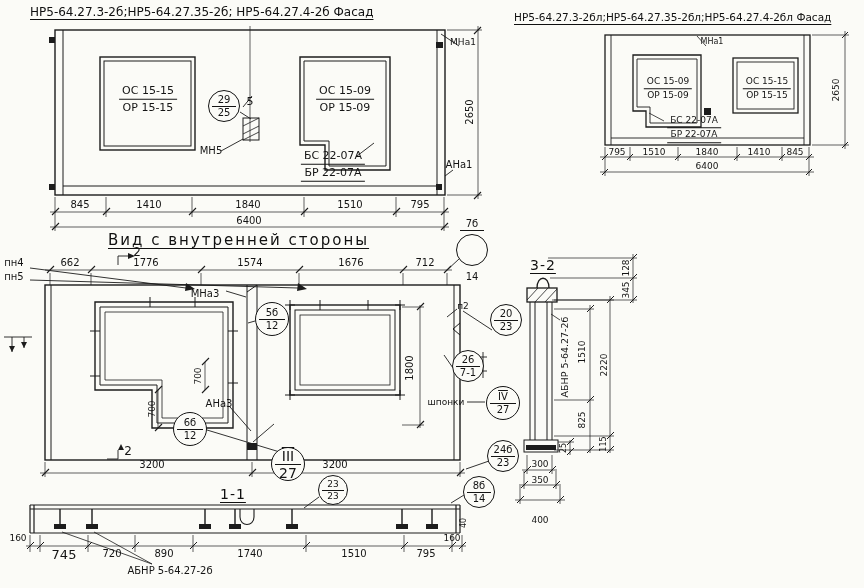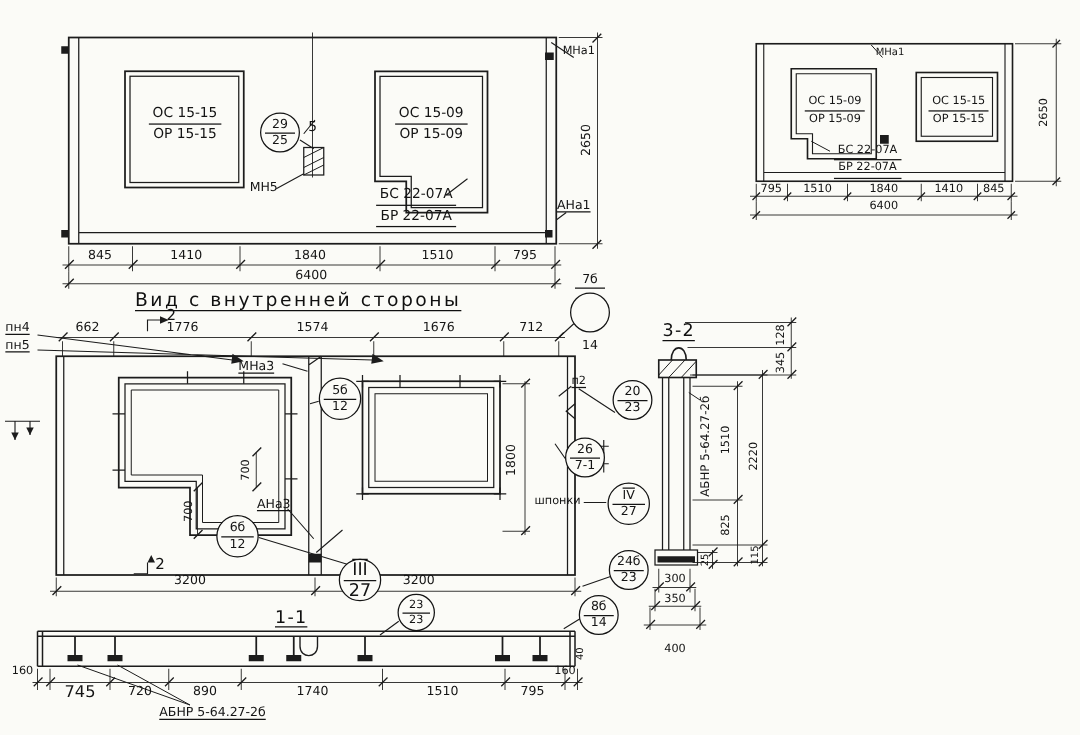--- a/index.html
+++ b/index.html
@@ -1,21 +1,21 @@
 <!DOCTYPE html>
 <html><head>
 <meta charset="utf-8">
 <style>
   html,body{margin:0;padding:0;background:#e8e8e4;}
   #page{position:relative;width:864px;height:588px;background:#fbfbf7;overflow:hidden;
         font-family:"DejaVu Sans",sans-serif;color:#151515;}
   svg{position:absolute;left:0;top:0;}
   .lbl{position:absolute;white-space:nowrap;transform:translate(-50%,-50%);line-height:1;color:#141414;}
   .lbl.rot{transform:translate(-50%,-50%) rotate(-90deg);}
-  .lbl.ul{text-decoration:underline;text-underline-offset:2px;}
+  .lbl.ul{text-underline-offset:2px;}
   .title{position:absolute;white-space:nowrap;color:#101010;text-decoration:underline;text-underline-offset:3px;line-height:1;}
   .frac{position:absolute;transform:translate(-50%,-50%);text-align:center;line-height:1.25;color:#141414;}
   .frac .t{display:block;border-bottom:1.4px solid #141414;padding:0 3px 1px;}
   .frac .b{display:block;padding-top:1px;}
   .frac.both .b{border-bottom:1.4px solid #141414;padding-bottom:1px;}
   .circ{position:absolute;transform:translate(-50%,-50%);border:1.4px solid #141414;border-radius:50%;
         background:#fbfbf7;display:flex;flex-direction:column;align-items:center;justify-content:center;
         line-height:1;color:#141414;box-sizing:border-box;}
   .circ .t{display:block;width:82%;text-align:center;border-bottom:1.3px solid #141414;padding-bottom:1px;}
   .circ .b{display:block;padding-top:1px;}
@@ -116,20 +116,22 @@
       <path d="M152,564 L62,532 M152,564 L94,532" stroke-width="0.8"></path>
     </g>
     <path d="M54,524h12v5h-12z M86,524h12v5h-12z M199,524h12v5h-12z M229,524h12v5h-12z M286,524h12v5h-12z M396,524h12v5h-12z M426,524h12v5h-12z" fill="#1c1c1c" stroke="none"></path>
     <g stroke="#1c1c1c" stroke-width="0.7" fill="none">
       <path d="M30,535V552 M40,535V552 M88,535V552 M135,535V552 M193,535V552 M306,535V552 M404,535V552 M452,535V552 M462,535V552"></path>
       <path d="M26,546 H466"></path>
       <path d="M27,549l7,-7 M37,549l7,-7 M85,549l7,-7 M132,549l7,-7 M190,549l7,-7 M303,549l7,-7 M401,549l7,-7 M449,549l7,-7 M459,549l7,-7" stroke-width="1"></path>
     </g>
   </svg>
 
+  <div class="title" style="left:30px;top:6px;font-size:12px;">НР5-64.27.3-2б;НР5-64.27.35-2б; НР5-64.27.4-2б Фасад</div>
+  <div class="title" style="left:514px;top:12px;font-size:10.5px;">НР5-64.27.3-2бл;НР5-64.27.35-2бл;НР5-64.27.4-2бл Фасад</div>
   <div class="title" style="left:108px;top:233px;font-size:15px;letter-spacing:2px;">Вид с внутренней стороны</div>
   <div class="title" style="left:530px;top:258px;font-size:14px;letter-spacing:1px;">3-2</div>
   <div class="title" style="left:220px;top:487px;font-size:14px;letter-spacing:1px;">1-1</div>
 
   <div id="anno-layer">
       <div class="lbl" style="left: 463px; top: 42px; font-size: 9px;">МНа1</div>
       <div class="lbl" style="left: 250px; top: 101px; font-size: 11px;">5</div>
       <div class="lbl" style="left: 211px; top: 151px; font-size: 10px;">МН5</div>
       <div class="lbl ul" style="left: 459px; top: 165px; font-size: 10px;">АНа1</div>
       <div class="lbl rot" style="left: 470px; top: 112px; font-size: 10px;">2650</div>

